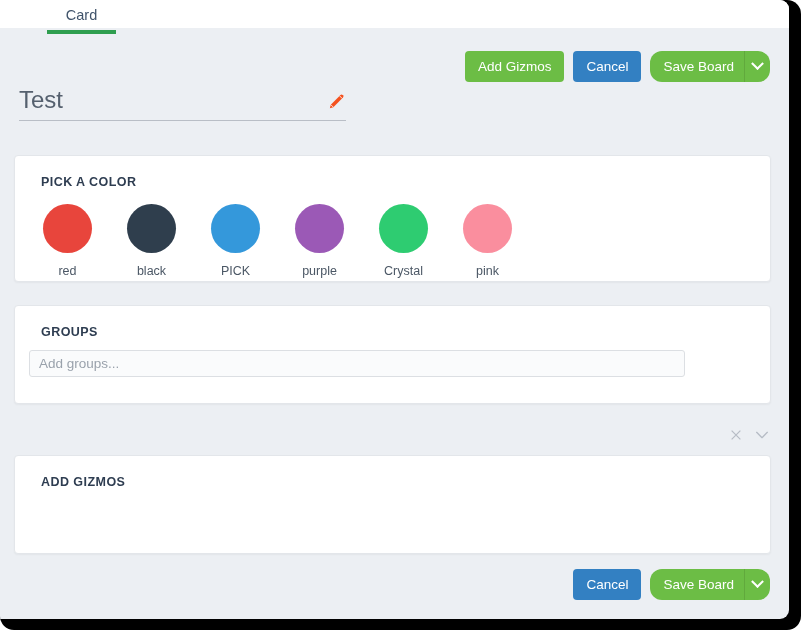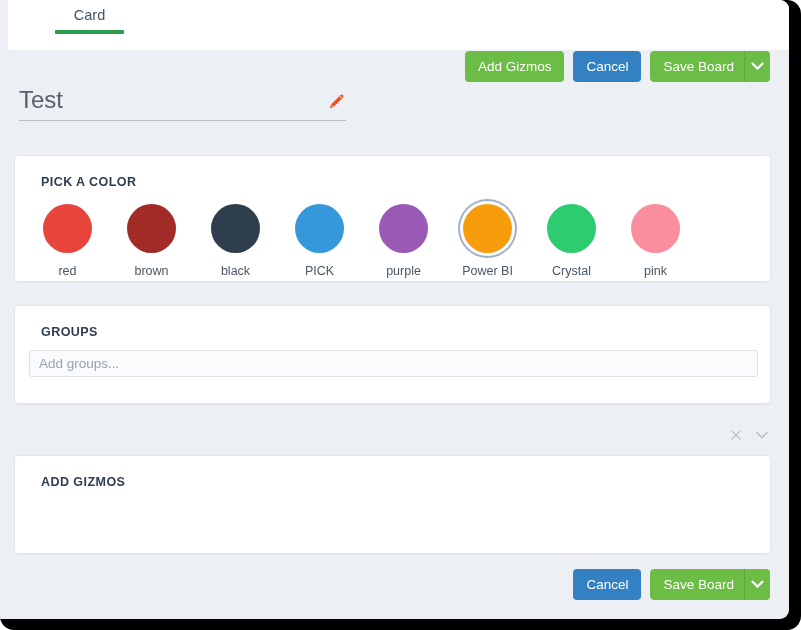--- a/index.html
+++ b/index.html
@@ -28,22 +28,22 @@
     width: 789px; height: 619px;
     background: #eceff3;
     border-top-right-radius: 9px;
     border-bottom-right-radius: 9px;
     overflow: hidden;
   }
 
   
   .tabbar {
     position: absolute;
-    left: 8px; top: 0;
-    width: 789px; height: 50px;
+    left: 0; top: 0;
+    width: 789px; height: 28px;
     background: #ffffff;
   }
   .tab {
     position: absolute;
     left: 47px; top: 0;
     width: 69px; height: 34px;
     display: flex; align-items: center; justify-content: center;
     font-size: 14.5px;
     color: #41546b;
     border-bottom: 4px solid #2f9e4f;
@@ -63,21 +63,21 @@
     font-size: 13.5px;
     font-family: "Liberation Sans", sans-serif;
     cursor: pointer;
     white-space: nowrap;
   }
   .btn-green  { background: #6cbd45; }
   .btn-blue   { background: #3380c2; }
 
   .split {
     display: inline-flex;
-    border-radius: 4px;
+    border-radius: 12px;
     overflow: hidden;
   }
   .split .btn-main {
     border-top-right-radius: 0;
     border-bottom-right-radius: 0;
     padding-right: 10px;
   }
   .split .btn-caret {
     background: #6cbd45;
     width: 26px;
@@ -195,21 +195,21 @@
     margin-top: 11px;
     font-size: 12.5px;
     color: #4b5765;
     white-space: nowrap;
   }
 
   
   .tagfield {
     position: absolute;
     left: 14px; top: 44px;
-    width: 729px; height: 27px;
+    width: 656px; height: 27px;
     background: #fafbfc;
     border: 1px solid #dcdfe3;
     border-radius: 3px;
     padding: 4px 9px;
     font-family: "Liberation Sans", sans-serif;
     font-size: 13.5px;
     color: #3b4757;
     outline: none;
   }
   .tagfield::placeholder { color: #9aa2ac; }
@@ -259,38 +259,30 @@
     </div>
 
     <div class="card" id="card-colors">
       <div class="section-title">PICK A COLOR</div>
       <div class="swatches" id="swatch-list">
           <div class="swatch">
             <div class="dot" style="background: rgb(232, 69, 60);"></div>
             <div class="swatch-label">red</div>
           </div>
           <div class="swatch">
-            <div class="dot" style="background: rgb(163, 43, 39);"></div>
-            <div class="swatch-label">brown</div>
-          </div>
-          <div class="swatch">
             <div class="dot" style="background: rgb(47, 62, 77);"></div>
             <div class="swatch-label">black</div>
           </div>
           <div class="swatch">
             <div class="dot" style="background: rgb(52, 152, 219);"></div>
             <div class="swatch-label">PICK</div>
           </div>
           <div class="swatch">
             <div class="dot" style="background: rgb(155, 89, 182);"></div>
             <div class="swatch-label">purple</div>
-          </div>
-          <div class="swatch selected">
-            <div class="dot" style="background: rgb(247, 157, 12);"></div>
-            <div class="swatch-label">Power BI</div>
           </div>
           <div class="swatch">
             <div class="dot" style="background: rgb(46, 204, 113);"></div>
             <div class="swatch-label">Crystal</div>
           </div>
           <div class="swatch">
             <div class="dot" style="background: rgb(250, 142, 158);"></div>
             <div class="swatch-label">pink</div>
           </div>
         </div>

